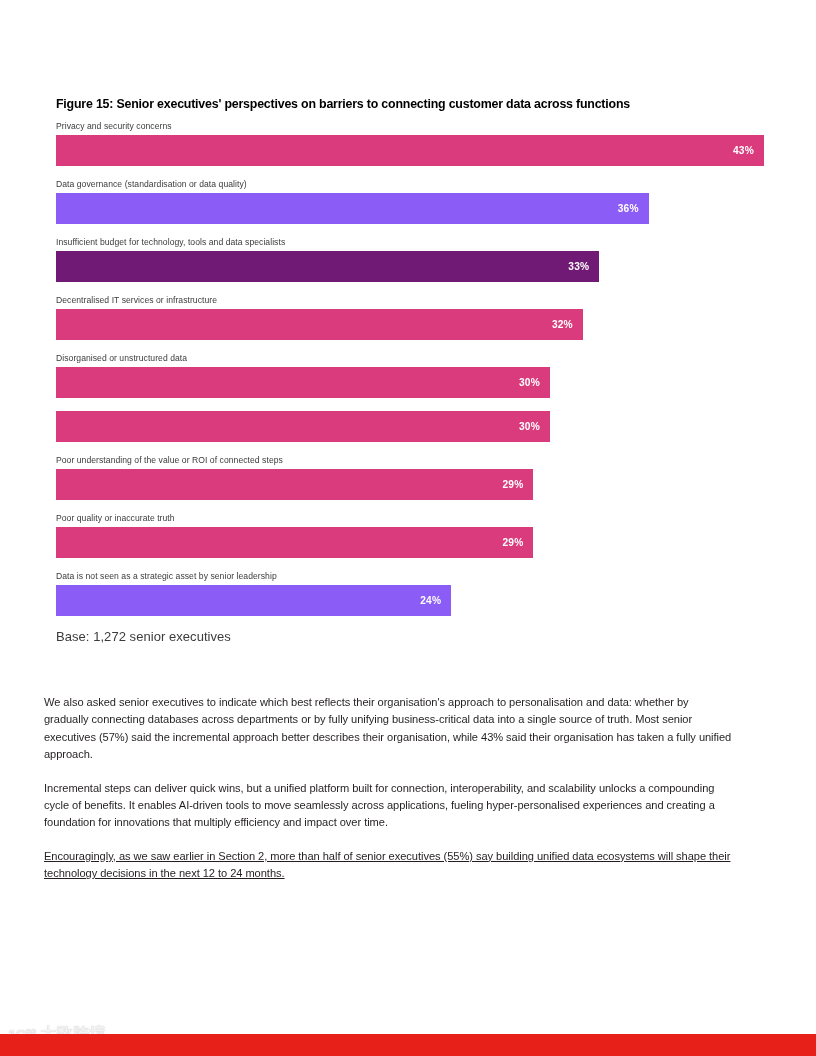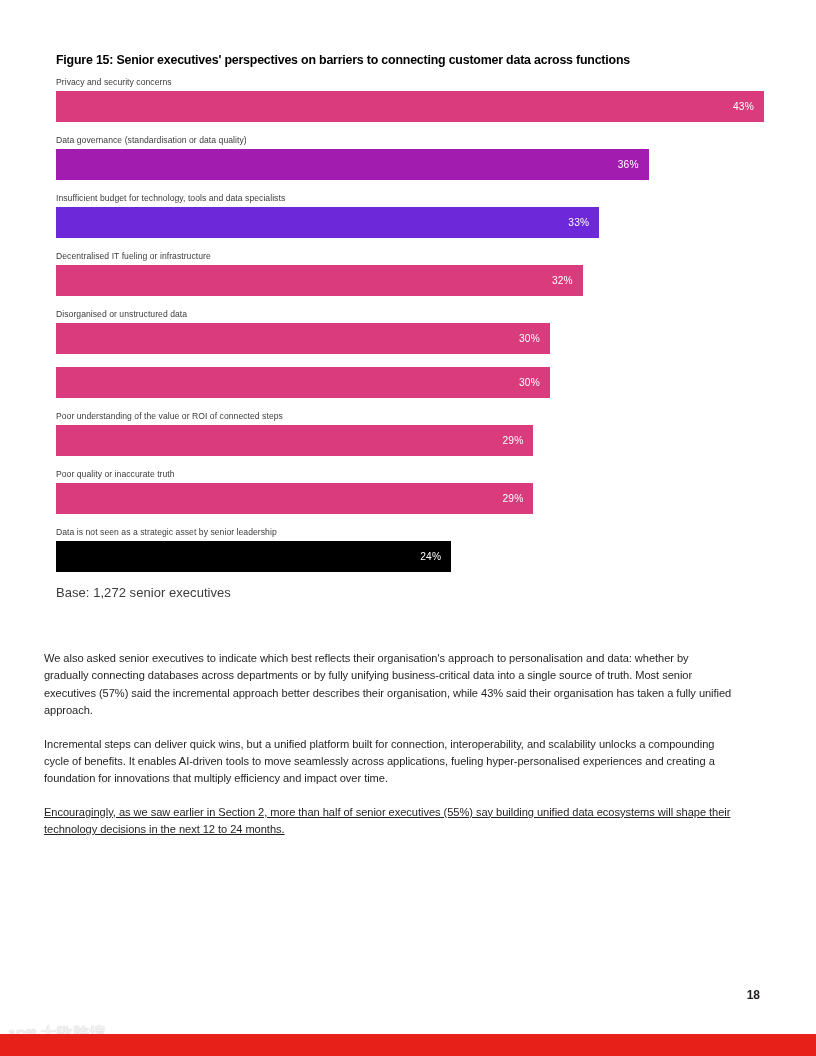--- a/index.html
+++ b/index.html
@@ -13,20 +13,21 @@
     position: relative;
     overflow: hidden;
     font-family: "Liberation Sans", sans-serif;
     color: #231f20;
   }
 
   .page {
     position: absolute;
     inset: 0;
     background: #ffffff;
+    margin-top: 44px;
   }
 
   
   .figure {
     position: absolute;
     left: 56px;
     top: 52px;
     width: 708px;
   }
 
@@ -63,21 +64,21 @@
     display: flex;
     align-items: center;
     justify-content: flex-end;
     box-sizing: border-box;
     padding-right: 10px;
   }
 
   .bar-value {
     color: #ffffff;
     font-size: 10.2px;
-    font-weight: normal;
+    font-weight: bold;
     letter-spacing: 0.2px;
   }
 
   .figure-base {
     font-size: 13px;
     color: #3b3b3b;
     margin: 9px 0 0 0;
     letter-spacing: 0.05px;
   }
 
@@ -160,35 +161,35 @@
           <div class="bar-label">Privacy and security concerns</div>
           <div class="bar-track">
             <div class="bar-fill" style="width: 100%; background: rgb(217, 59, 125);">
               <span class="bar-value">43%</span>
             </div>
           </div>
         </div>
         <div class="bar-group">
           <div class="bar-label">Data governance (standardisation or data quality)</div>
           <div class="bar-track">
-            <div class="bar-fill" style="width: 83.721%; background: #a21caf; padding-left: 39px;">
+            <div class="bar-fill" style="width: 83.721%; background: #8b5cf6; padding-left: 39px;">
               <span class="bar-value">36%</span>
             </div>
           </div>
         </div>
         <div class="bar-group">
           <div class="bar-label">Insufficient budget for technology, tools and data specialists</div>
           <div class="bar-track">
-            <div class="bar-fill" style="width: 76.744%; background: #6d28d9; justify-content: flex-end;">
+            <div class="bar-fill" style="width: 76.744%; background: #701a75; justify-content: flex-end;">
               <span class="bar-value">33%</span>
             </div>
           </div>
         </div>
         <div class="bar-group">
-          <div class="bar-label">Decentralised IT fueling or infrastructure</div>
+          <div class="bar-label">Decentralised IT services or infrastructure</div>
           <div class="bar-track">
             <div class="bar-fill" style="width: 74.419%; background: rgb(217, 59, 125); padding-left: 33px;">
               <span class="bar-value">32%</span>
             </div>
           </div>
         </div>
         <div class="bar-group">
           <div class="bar-label">Disorganised or unstructured data</div>
           <div class="bar-track">
             <div class="bar-fill" style="width: 69.767%; background: rgb(217, 59, 125);">
@@ -215,21 +216,21 @@
           <div class="bar-label">Poor quality or inaccurate truth</div>
           <div class="bar-track">
             <div class="bar-fill" style="width: 67.442%; background: rgb(217, 59, 125);">
               <span class="bar-value">29%</span>
             </div>
           </div>
         </div>
         <div class="bar-group">
           <div class="bar-label">Data is not seen as a strategic asset by senior leadership</div>
           <div class="bar-track">
-            <div class="bar-fill" style="width: 55.814%; background: #000000;">
+            <div class="bar-fill" style="width: 55.814%; background: #8b5cf6;">
               <span class="bar-value">24%</span>
             </div>
           </div>
         </div>
       </div>
 
     <p class="figure-base">Base: 1,272 senior executives</p>
   </section>
 
   <section class="body-copy" id="body-copy">

